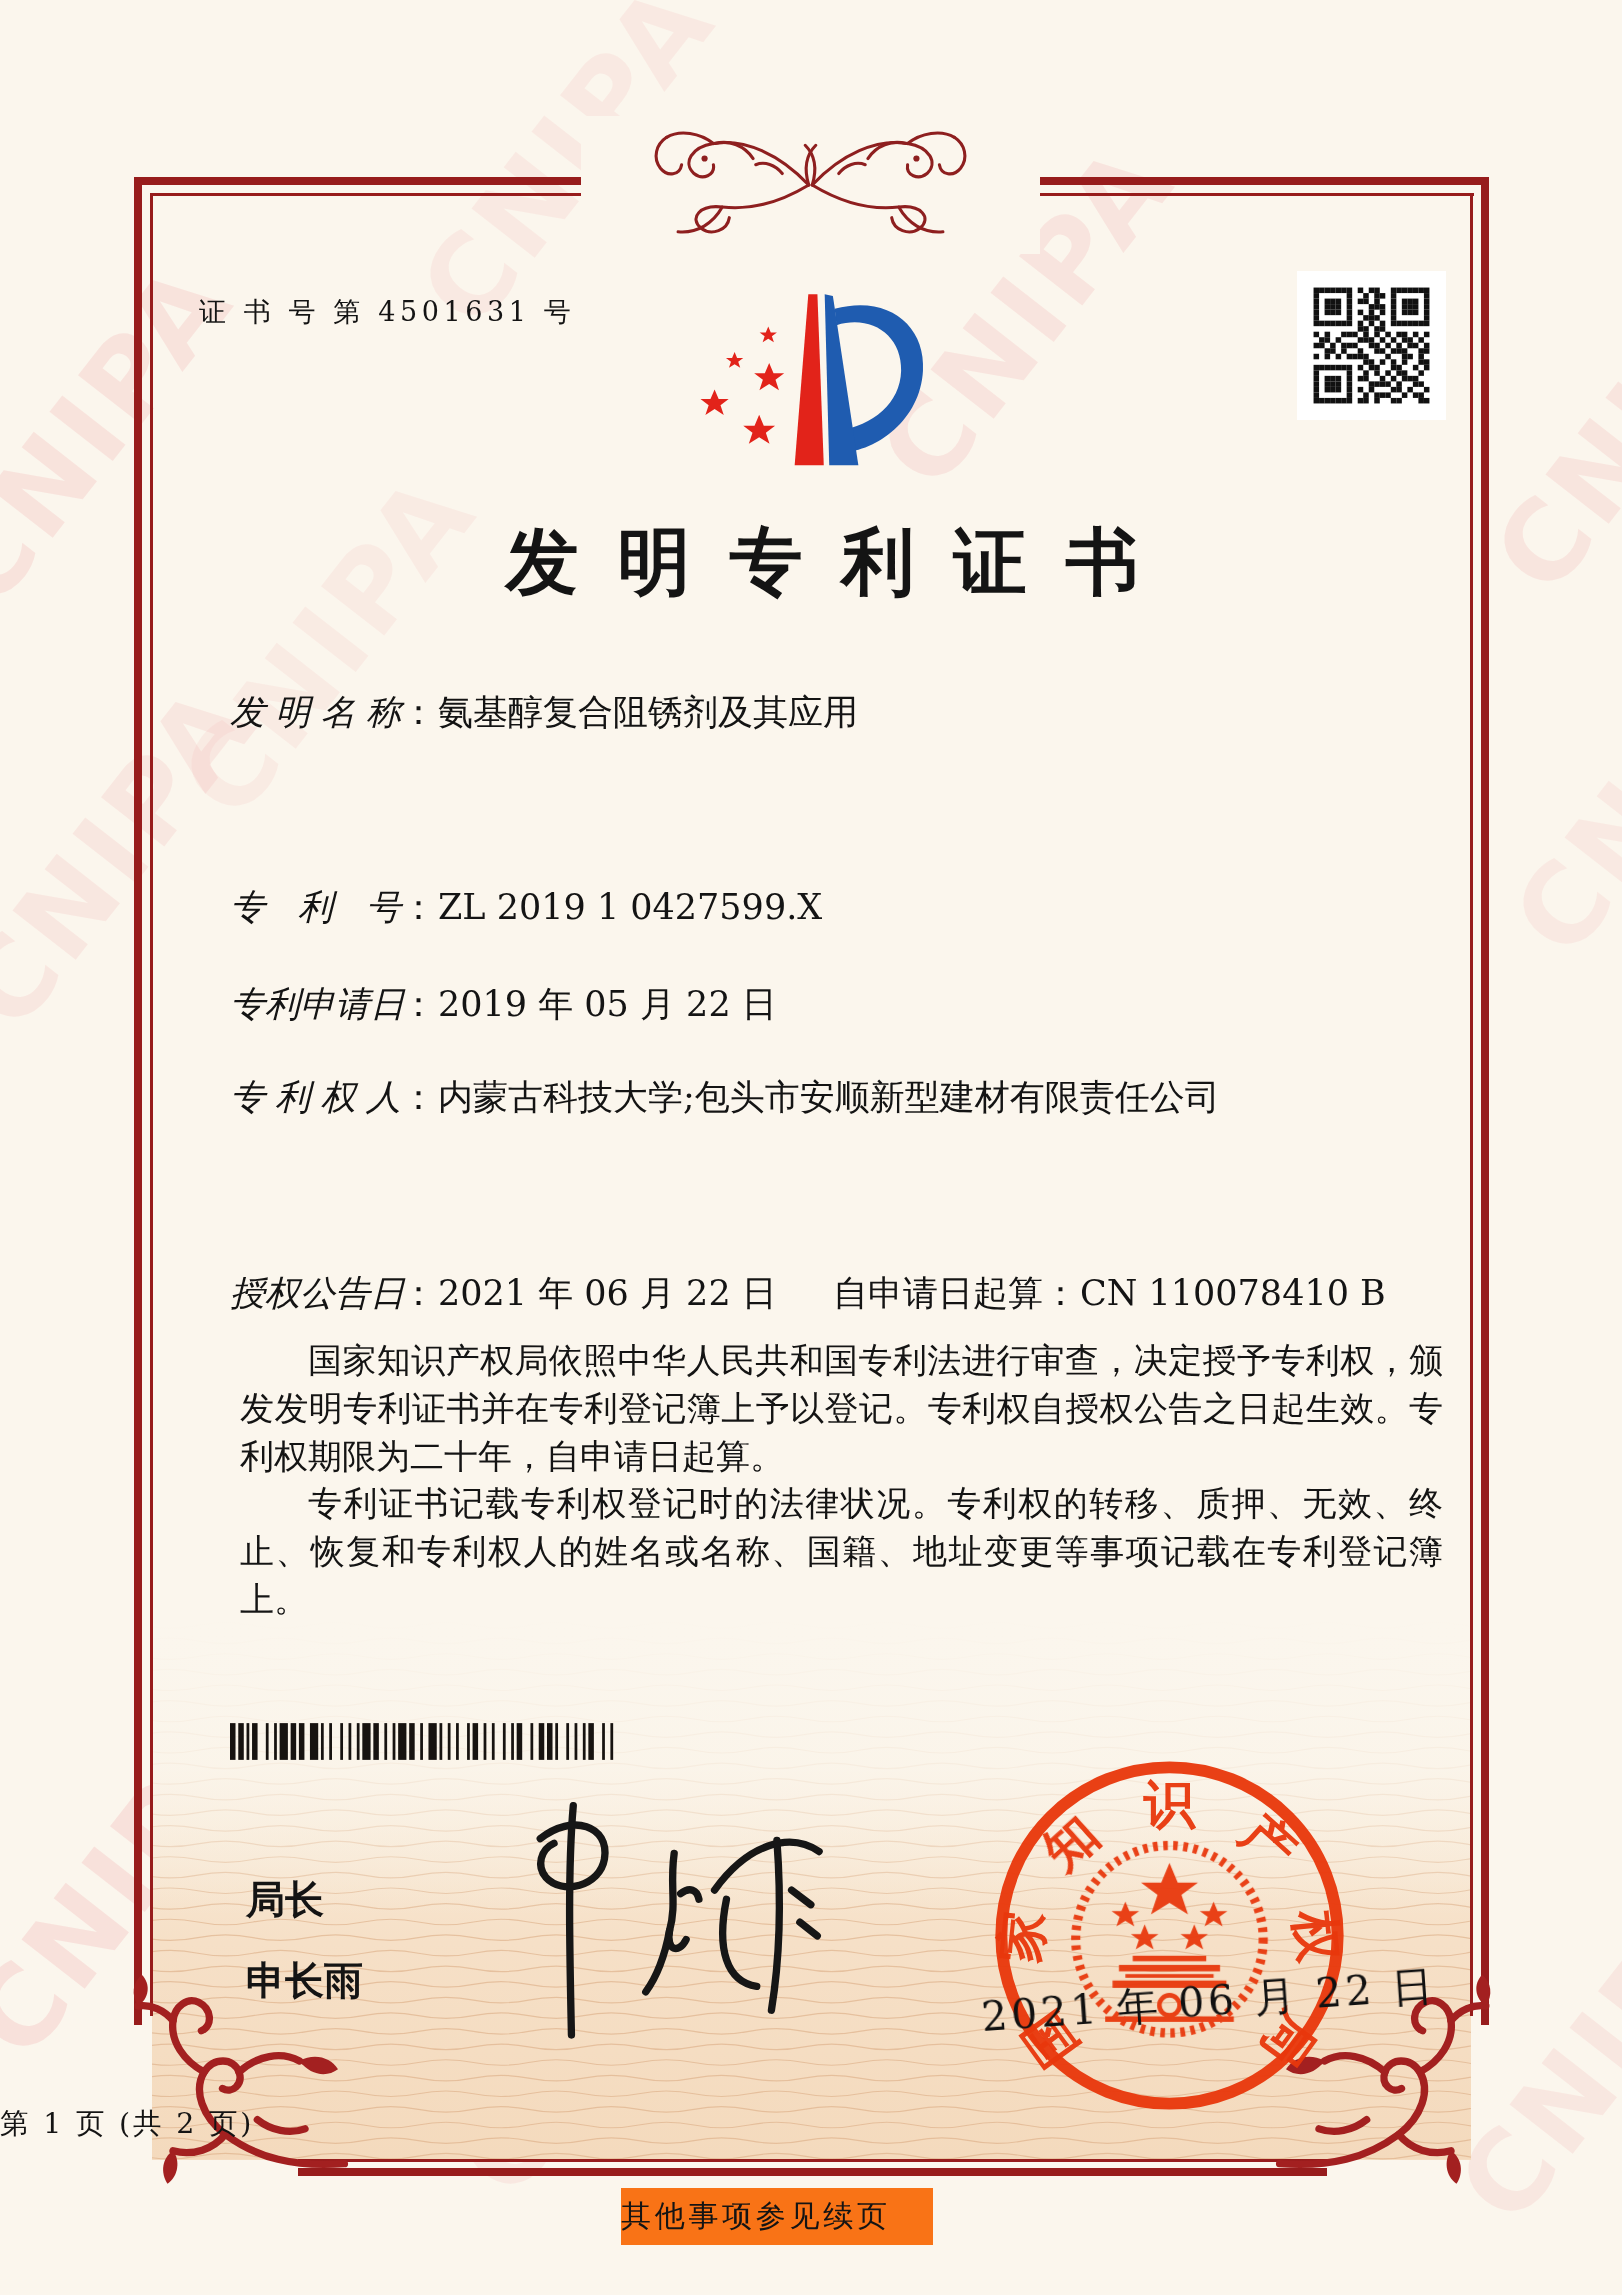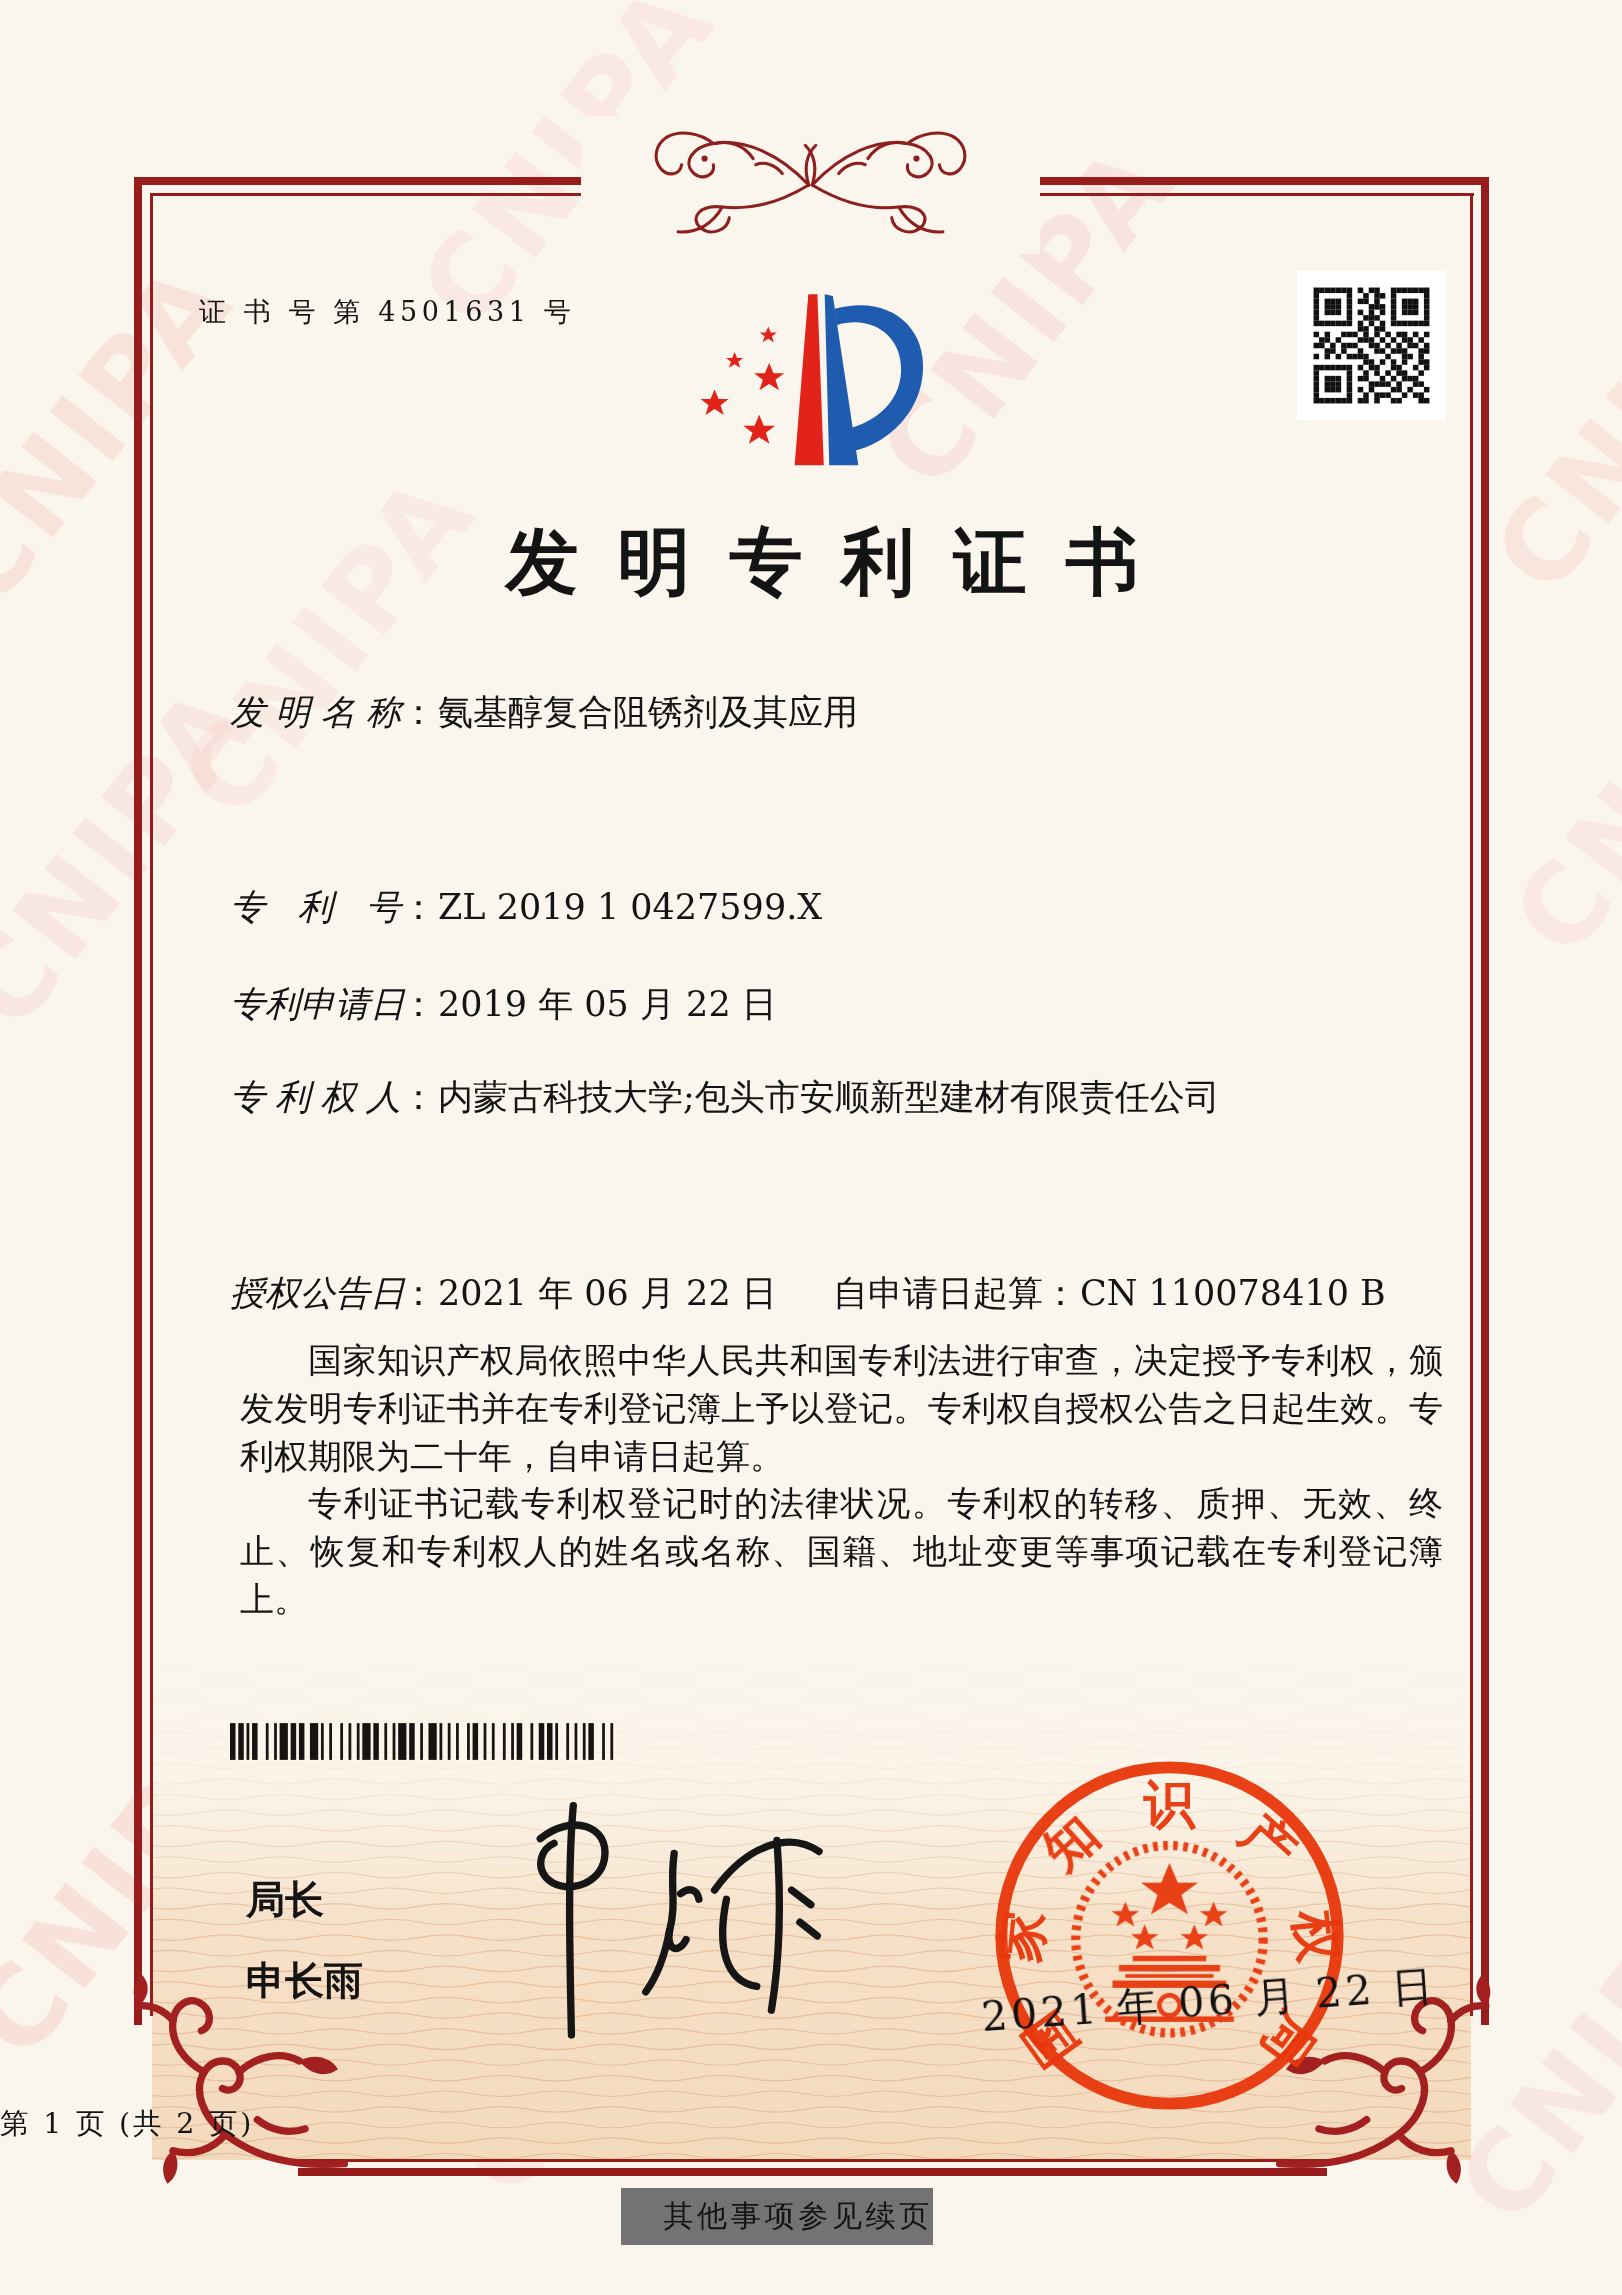--- a/index.html
+++ b/index.html
@@ -34,22 +34,22 @@
     text-align:justify;text-indent:2em;margin-left:20px;
   }
   
   .sig-label{position:absolute;left:246px;font-family:Liberation Sans, sans-serif;font-weight:bold;font-size:39px;}
   .seal-date{
     position:absolute;left:981px;top:1976px;width:404px;text-align:center;
     font-size:41px;letter-spacing:3.7px;color:#111;transform:rotate(-4deg);white-space:nowrap;
   }
   .page-num{position:absolute;left:0;top:2105px;width:1552px;text-align:left;font-size:28.5px;letter-spacing:2.8px;}
   .foot-note-box{
-    position:absolute;left:621px;top:2188px;width:312px;height:57px;background:#737373;
-    display:flex;align-items:center;justify-content:flex-end;
+    position:absolute;left:621px;top:2188px;width:312px;height:57px;background:#f97316;
+    display:flex;align-items:center;justify-content:flex-start;
   }
   .foot-note{font-size:30px;letter-spacing:3.7px;}
   .abs{position:absolute;}
 </style>
 </head>
 <body>
 
 <div class="page">
 
   <span class="wm" style="left:-9.2px;top:-51px;opacity:.32">CNIPA</span>

